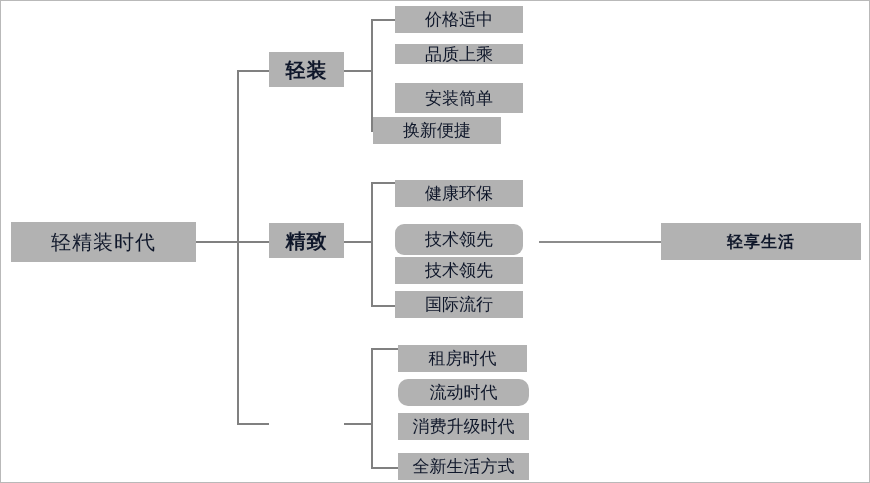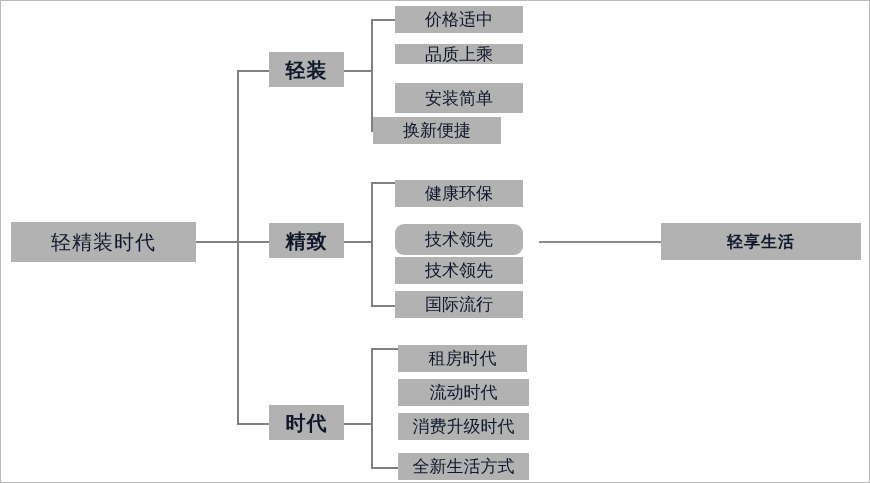--- a/index.html
+++ b/index.html
@@ -118,32 +118,29 @@
   <div class="box leaf" style="left:394px; top:290px; width:128px; height:27px;">
     <span>国际流行</span>
   </div>
 
   <div class="line hline thin" style="left:538px; top:240px; width:122px;"></div>
 
   <div class="box outcome" style="left:660px; top:222px; width:200px; height:37px;">
     <span>轻享生活</span>
   </div>
 
-  <div class="box branch" style="left:268px; top:404px; width:75px; height:35px;">
-    <span>时代</span>
-  </div>
   <div class="line hline" style="left:343px; top:422px; width:28px;"></div>
   <div class="line vline" style="left:370px; top:347px; height:121px;"></div>
   <div class="line hline" style="left:370px; top:347px; width:27px;"></div>
   <div class="line hline" style="left:370px; top:466px; width:27px;"></div>
 
   <div class="box leaf" style="left:397px; top:344px; width:129px; height:27px;">
     <span>租房时代</span>
   </div>
-  <div class="box leaf" style="left:397px; top:378px; width:131px; height:27px;">
+  <div class="box leaf" style="left:397px; top:378px; width:131px; height:27px;border-radius:10px;">
     <span>流动时代</span>
   </div>
   <div class="box leaf" style="left:397px; top:412px; width:131px; height:27px;">
     <span>消费升级时代</span>
   </div>
   <div class="box leaf" style="left:397px; top:452px; width:131px; height:27px;">
     <span>全新生活方式</span>
   </div>
 
 </div>

